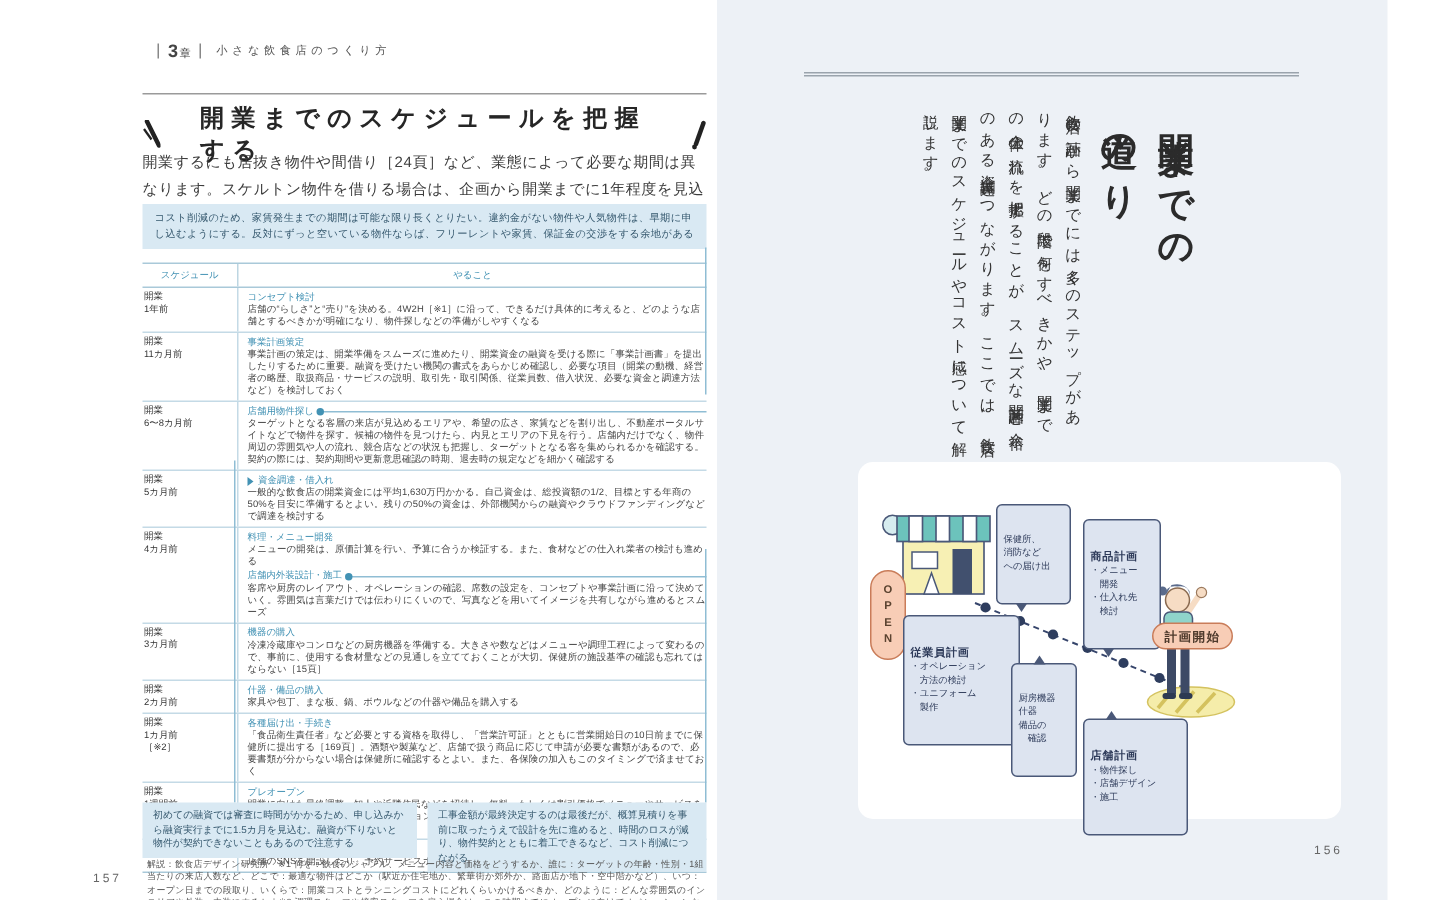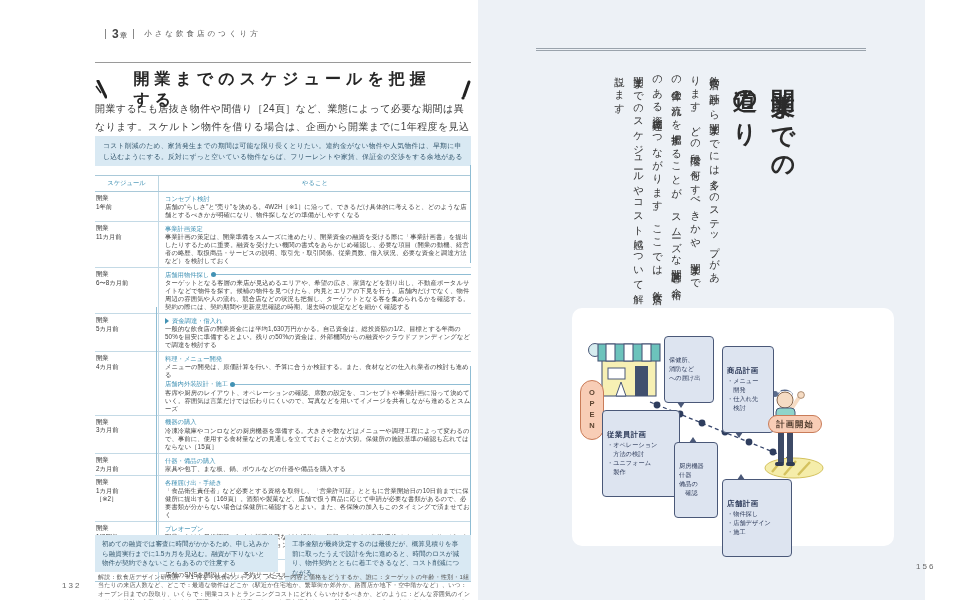--- a/index.html
+++ b/index.html
@@ -47,21 +47,21 @@
 
   .footnote { position:absolute; left:38px; top:558px; width:373px; font-size:6px; line-height:1.4; letter-spacing:0.2px; color:#555; }
   .pageno { font-size:8px; letter-spacing:2px; color:#666; }
   .pn-left { position:absolute; left:2px; top:566px; }
 
   
   .page-right { position:absolute; left:478px; top:0; width:447px; height:600px; background:#edf1f6; }
   .top-rule { position:absolute; left:58px; top:48px; width:330px; height:3px; border-top:1px solid #9aa3ac; border-bottom:1px solid #9aa3ac; }
   .v-title { position:absolute; left:248px; top:70px; height:165px; writing-mode:vertical-rl; font-size:24px; font-weight:600; letter-spacing:4px; line-height:38px; color:#2b2b2b; }
   .v-lead { position:absolute; left:96px; top:68px; width:150px; height:220px; writing-mode:vertical-rl; font-size:10.3px; letter-spacing:1.5px; line-height:19px; color:#333; }
-  .pn-right { position:absolute; left:398px; top:562px;margin-left:40px; }
+  .pn-right { position:absolute; left:398px; top:562px; }
 
   .illo-card { position:absolute; left:94px; top:308px; width:322px; height:238px; background:#fff; border-radius:10px; }
   .illo-svg { position:absolute; left:0; top:0; }
 
   .ibox { position:absolute; background:#dde4f0; border:1.2px solid #4a5878; border-radius:4px; color:#2e3b5a; padding:19px 4px; }
   .ibox .ititle { font-size:7.4px; font-weight:bold; margin-bottom:1px; letter-spacing:0.5px; }
   .ibox .ibody { font-size:6.2px; line-height:1.45; white-space:pre-line; }
   .tail-up::before { content:""; position:absolute; top:-6px; left:14px; border-left:4px solid transparent; border-right:4px solid transparent; border-bottom:6px solid #4a5878; }
   .tail-down::after { content:""; position:absolute; bottom:-6px; left:12px; border-left:4px solid transparent; border-right:4px solid transparent; border-top:6px solid #4a5878; }
 
@@ -224,21 +224,21 @@
     </div>
 
     <div class="vline vline-a"></div>
     <div class="vline vline-b"></div>
     <div class="vline vline-c"></div>
 
     <div class="note note-bl">初めての融資では審査に時間がかかるため、申し込みから融資実行までに1.5カ月を見込む。融資が下りないと物件が契約できないこともあるので注意する</div>
     <div class="note note-br">工事金額が最終決定するのは最後だが、概算見積りを事前に取ったうえで設計を先に進めると、時間のロスが減り、物件契約とともに着工できるなど、コスト削減につながる</div>
 
     <p class="footnote">解説：飲食店デザイン研究所　※1 何を：飲食のジャンル、メニュー内容と価格をどうするか、誰に：ターゲットの年齢・性別・1組当たりの来店人数など、どこで：最適な物件はどこか（駅近か住宅地か、繁華街か郊外か、路面店か地下・空中階かなど）、いつ：オープン日までの段取り、いくらで：開業コストとランニングコストにどれくらいかけるべきか、どのように：どんな雰囲気のインテリアや外装・内装にするか｜※2 調理スタッフや接客スタッフを雇う場合は、この時期までにオープンに向けてオペレーションなどを試し、接客をブラッシュアップしたり、マニュアルを用意したりしておく</p>
-    <div class="pageno pn-left">132</div>
+    <div class="pageno pn-left">157</div>
   </div>
 
   <div class="page-right">
     <div class="top-rule"></div>
 
     <div class="v-title">
       <div>開業までの</div>
       <div>道のり</div>
     </div>
 

